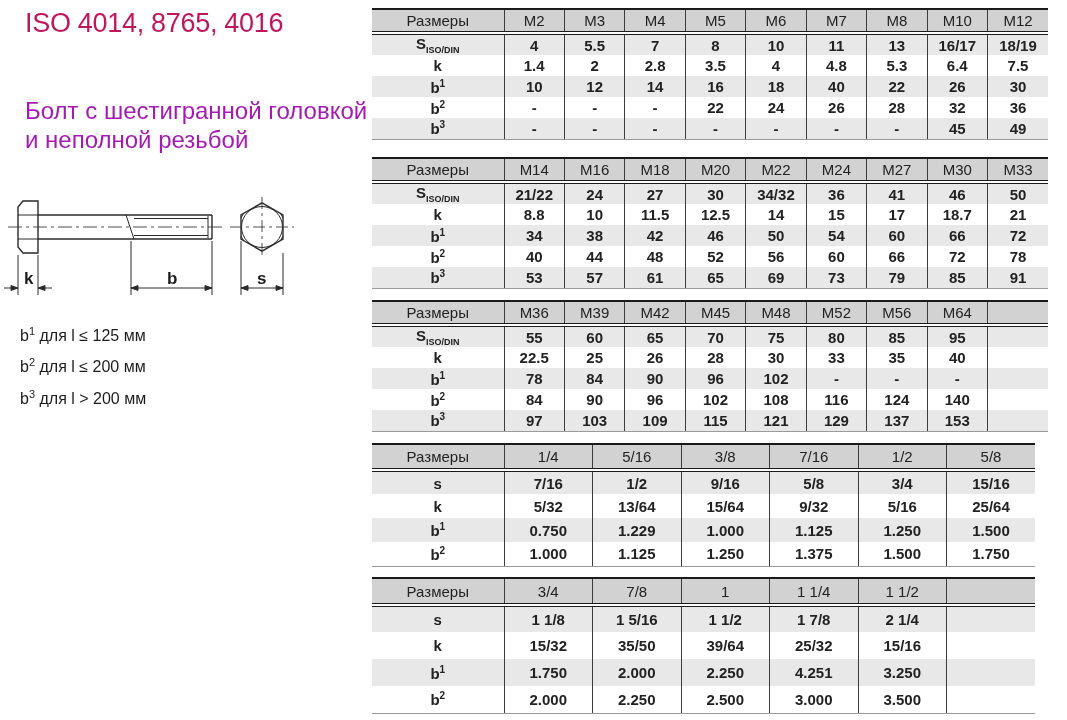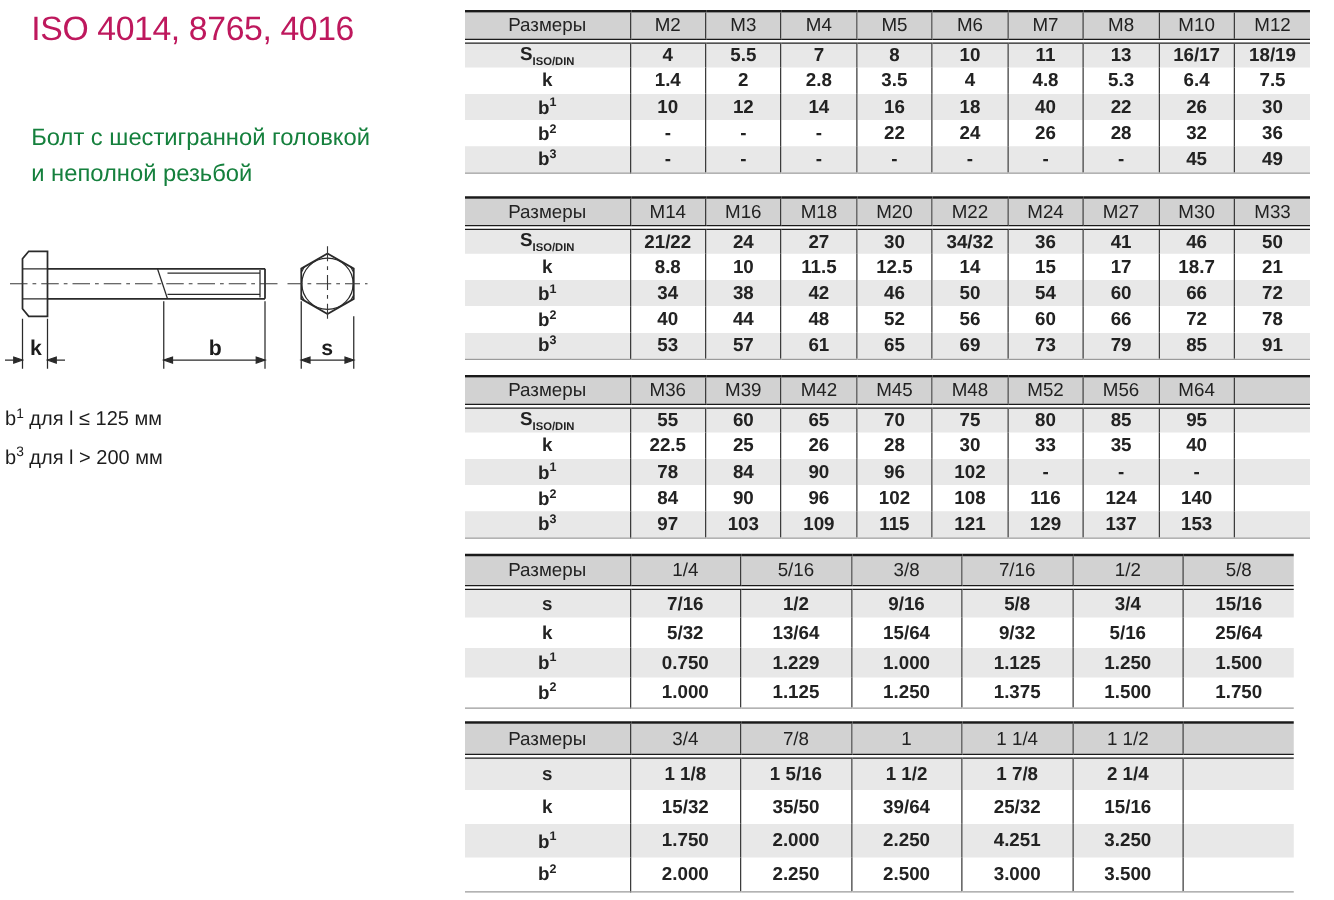--- a/index.html
+++ b/index.html
@@ -21,24 +21,24 @@
     color:var(--text);
   }
   
   .title-block{
     position:absolute;left:25px;top:6px;
     font-size:27px;font-weight:400;line-height:35px;
     letter-spacing:-0.3px;color:#be185d;
   }
   .subtitle-block{
     position:absolute;left:25px;top:96px;
-    font-size:19px;font-weight:400;line-height:29px;color:#15803d;
+    font-size:24px;font-weight:400;line-height:29px;color:#a21caf;
   }
   .footnotes{
-    position:absolute;left:4px;top:318px;
+    position:absolute;left:20px;top:318px;
     font-size:16px;line-height:27px;color:#1c1c1c;
   }
   .footnotes sup{font-size:11px;}
   .drawing-svg{position:absolute;left:0;top:185px;}
   
   table.spec-table{
     position:absolute;
     border-collapse:collapse;
     table-layout:fixed;
     font-family:"Liberation Sans",sans-serif;
@@ -140,20 +140,21 @@
     </g>
     <g font-family="Liberation Sans, sans-serif" font-size="17" font-weight="700" fill="#1c1c1c">
       <text x="24" y="99">k</text>
       <text x="167" y="99">b</text>
       <text x="257" y="99">s</text>
     </g>
   </svg>
 
   <div class="footnotes">
     <div><span>b</span><sup>1</sup><span> для l ≤ 125 мм</span></div>
+    <div><span>b</span><sup>2</sup><span> для l ≤ 200 мм</span></div>
     <div><span>b</span><sup>3</sup><span> для l &gt; 200 мм</span></div>
   </div>
 
   <div id="tables-root">
       <table class="spec-table" style="left: 372px; top: 8px; width: 676px;">
         <colgroup>
           <col style="width: 132px;">
           <col>
           <col>
           <col>

